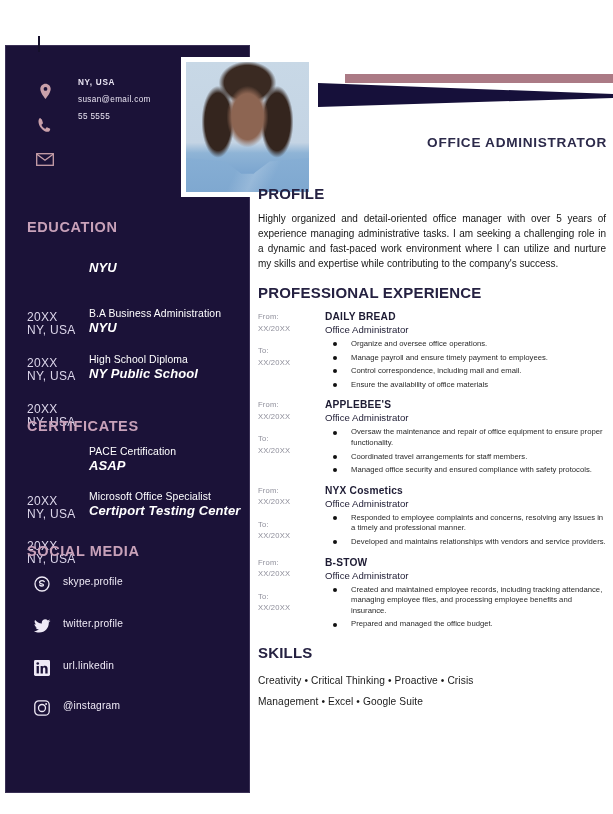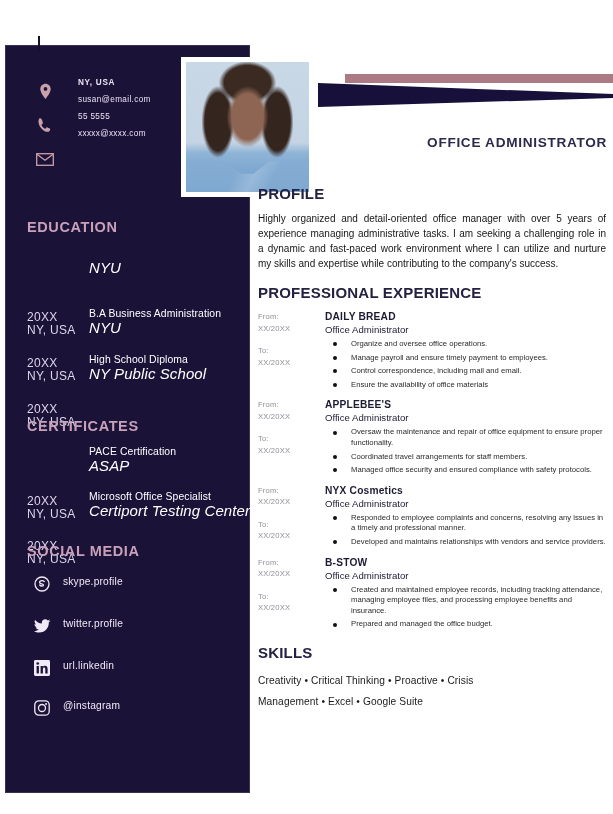--- a/index.html
+++ b/index.html
@@ -108,23 +108,23 @@
   }
   .entry .title {
     color: #ffffff;
     font-size: 10.4px;
     line-height: 14px;
     letter-spacing: .1px;
     white-space: nowrap;
   }
   .entry .org {
     color: #ffffff;
-    font-size: 15px;
+    font-size: 13px;
     font-style: italic;
-    font-weight: normal;
+    font-weight: bold;
     line-height: 13px;
     letter-spacing: .1px;
     white-space: nowrap;
   }
 
   .social-row {
     position: absolute;
     left: 5px;
     width: 245px;
     height: 26px;
@@ -333,21 +333,20 @@
         <svg width="18" height="13" viewBox="0 0 18 13">
             <rect x="0.7" y="0.7" width="16.6" height="11.6" fill="none" stroke="#c9a0aa" stroke-width="1.3"></rect>
             <path d="M0.9 1.2 L9 7.3 L17.1 1.2" fill="none" stroke="#c9a0aa" stroke-width="1.3"></path>
           </svg>
       </div>
     </div>
     <div class="contact-lines">
       <div class="c-line bold">NY, USA</div>
       <div class="c-line">susan@email.com</div>
       <div class="c-line">55 5555</div>
-      <div class="c-line">xxxxx@xxxx.com</div>
     </div>
   </div>
 
   <div class="sb-head" style="top:219px">EDUCATION</div>
 
   <div class="entry" style="top:263px">
     <div class="when">
       <div>20XX</div>
       <div>NY, USA</div>
     </div>

